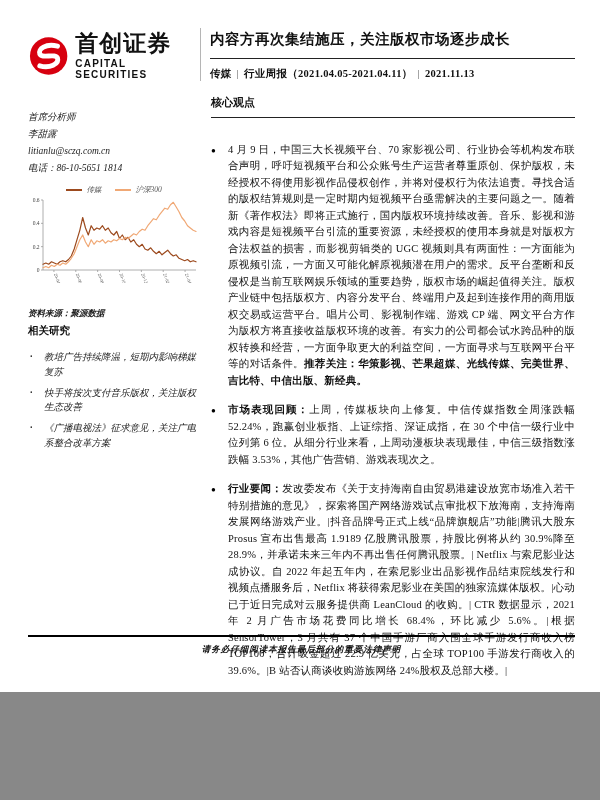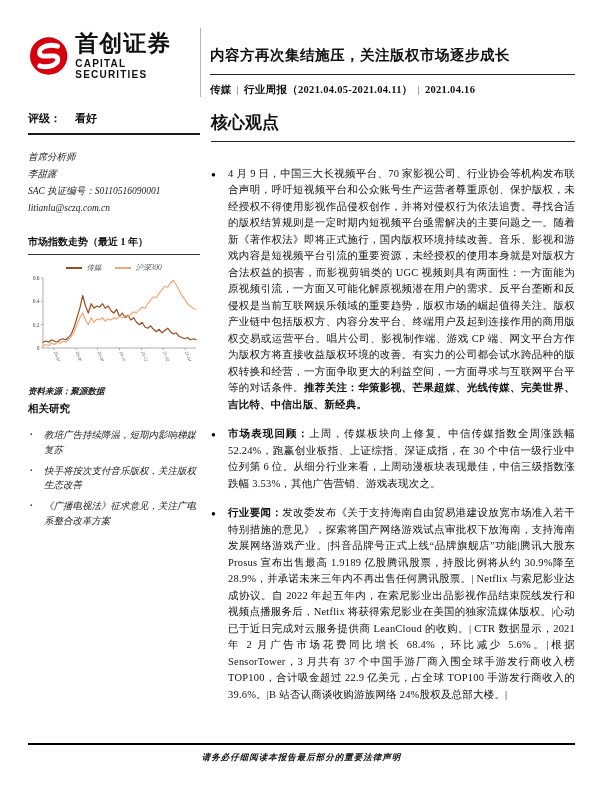--- a/index.html
+++ b/index.html
@@ -1,40 +1,40 @@
 <!DOCTYPE html>
 <html><head>
 <meta charset="utf-8">
 <style>
   * { margin:0; padding:0; box-sizing:border-box; }
   html,body { background:#888; }
   .page {
     position:relative;
-    width:600px; height:800px;
+    width:600px; height:692px;
     margin:0 auto;
     background:#fff;
     font-family:"Liberation Serif", serif;
     color:#1a1a1a;
     overflow:hidden;
   }
   .inner { position:absolute; left:28px; right:25px; top:26px; }
 
   
   .header { display:flex; align-items:flex-start; }
   .logo-block { width:172px; flex:none; display:flex; align-items:center; gap:6px; padding-top:6px; }
   .logo-text .cn {
     font-family:"Liberation Sans", sans-serif;
     font-weight:bold; font-size:23px; letter-spacing:1px; color:#111; line-height:1;
   }
   .logo-text .en {
     font-family:"Liberation Sans", sans-serif;
     font-weight:bold; font-size:10px; letter-spacing:1.2px; color:#111; margin-top:3px;
   }
   .header-divider { width:1px; background:#b5b5b5; align-self:stretch; margin:2px 9px 0 0; }
-  .head-right { flex:1; padding-top:4px;margin-top:16px; }
+  .head-right { flex:1; padding-top:4px; }
   .report-title {
     font-family:"Liberation Sans", sans-serif;
     font-weight:bold; font-size:14.5px; color:#111; letter-spacing:0.5px;
     padding-bottom:9px; border-bottom:1.5px solid #222;
   }
   .report-meta {
     font-size:10.5px; font-weight:bold; color:#111; padding-top:8px; letter-spacing:0.3px;
   }
   .report-meta .sep { color:#555; font-weight:normal; padding:0 5px; }
 
@@ -68,21 +68,21 @@
   .related-list { margin-top:12px; }
   .related-item {
     display:flex; font-style:italic; font-size:9.5px; line-height:1.5;
     color:#222; margin-bottom:7px;
   }
   .related-item::before { content:"·"; flex:none; width:14px; padding-left:2px; font-weight:bold; }
 
   
   .core-title {
     font-family:"Liberation Sans", sans-serif;
-    font-weight:bold; font-size:17px; color:#111;
+    font-weight:bold; font-size:11px; color:#111;
     padding-bottom:7px; border-bottom:1.2px solid #222;
   }
   .bullets { margin-top:24px; }
   .bullet { display:flex; margin-bottom:13px; }
   .bullet .dot { flex:none; width:17px; font-size:8px; line-height:17px; color:#000; }
   .bullet .dot::before { content:"\25CF"; }
   .bullet .txt {
     flex:1; font-size:10.5px; line-height:1.57; text-align:justify;
     color:#111; letter-spacing:0.2px;
   }
@@ -112,40 +112,36 @@
         </svg>
         <div class="logo-text">
           <div class="cn">首创证券</div>
           <div class="en">CAPITAL SECURITIES</div>
         </div>
       </div>
       <div class="header-divider"></div>
       <div class="head-right">
         <div class="report-title">内容方再次集结施压，关注版权市场逐步成长</div>
         <div class="report-meta">
-          <span>传媒</span><span class="sep">|</span><span>行业周报（2021.04.05-2021.04.11）</span><span class="sep">|</span><span>2021.04.16</span>
+          <span>传媒</span><span class="sep">|</span><span>行业周报（2021.04.05-2021.04.11）</span><span class="sep">|</span><span>2021.11.13</span>
         </div>
       </div>
     </div>
 
     <div class="columns">
 
       <div class="left-col">
-        <div class="rating-row">
-          <span>评级：</span><span class="val">看好</span>
-        </div>
 
         <div class="analyst">
           <div>首席分析师</div>
           <div>李甜露</div>
-          <div>SAC 执证编号：S0110516090001</div>
           <div>litianlu@sczq.com.cn</div>
-        </div>
-
-        <div class="chart-sec-title">市场指数走势（最近 1 年）</div>
+          <div>电话：86-10-5651 1814</div>
+        </div>
+
 
         <div class="legend">
           <span class="item">
             <span class="swatch" style="background: rgb(156, 74, 30);"></span>
             <span>传媒</span>
           </span>
           <span class="item">
             <span class="swatch" style="background: rgb(240, 168, 117);"></span>
             <span>沪深300</span>
           </span>

